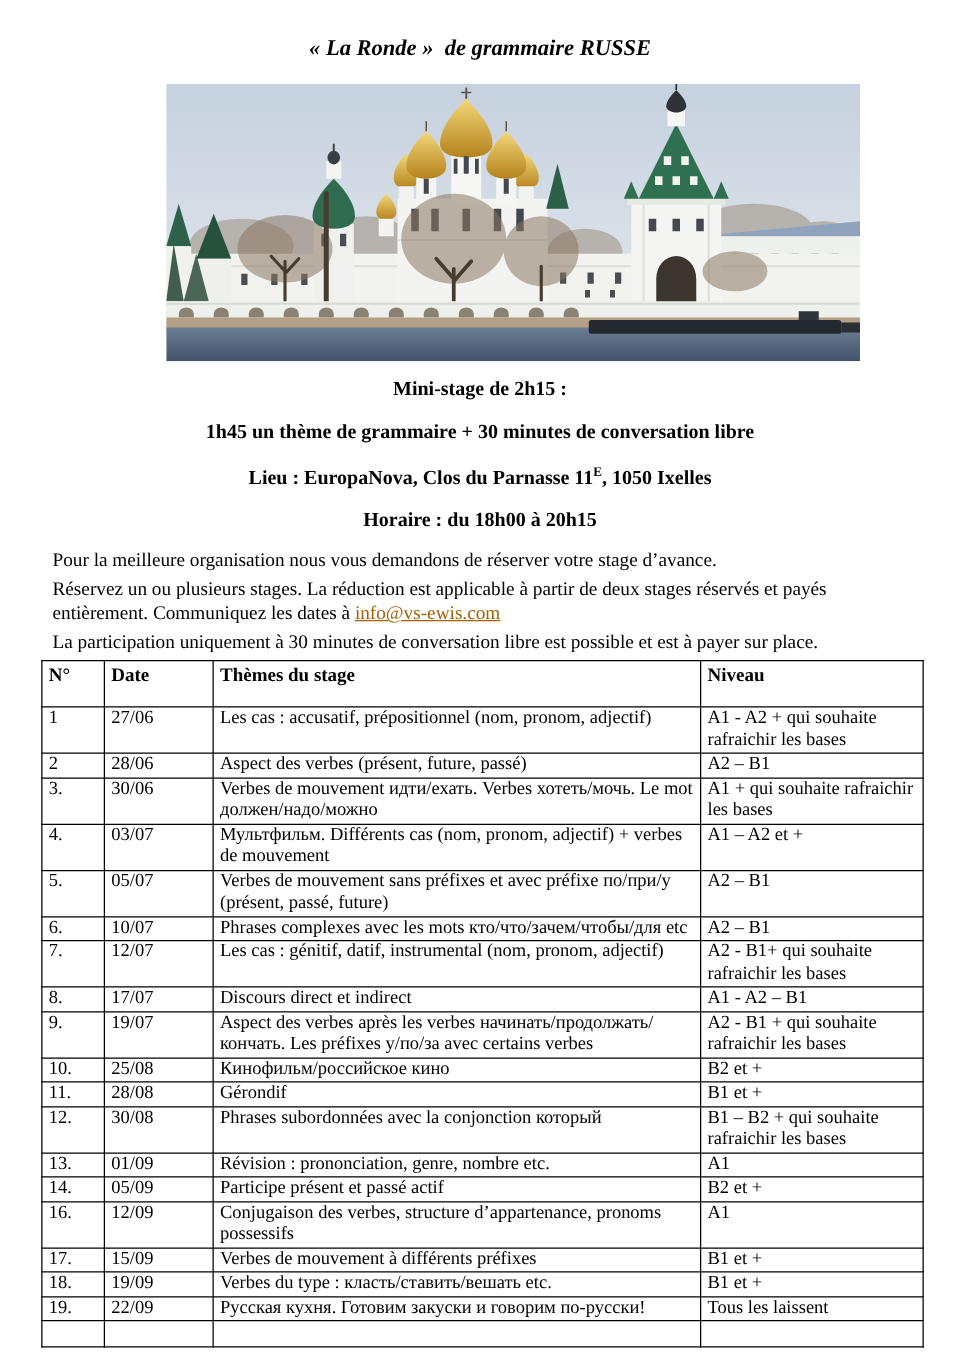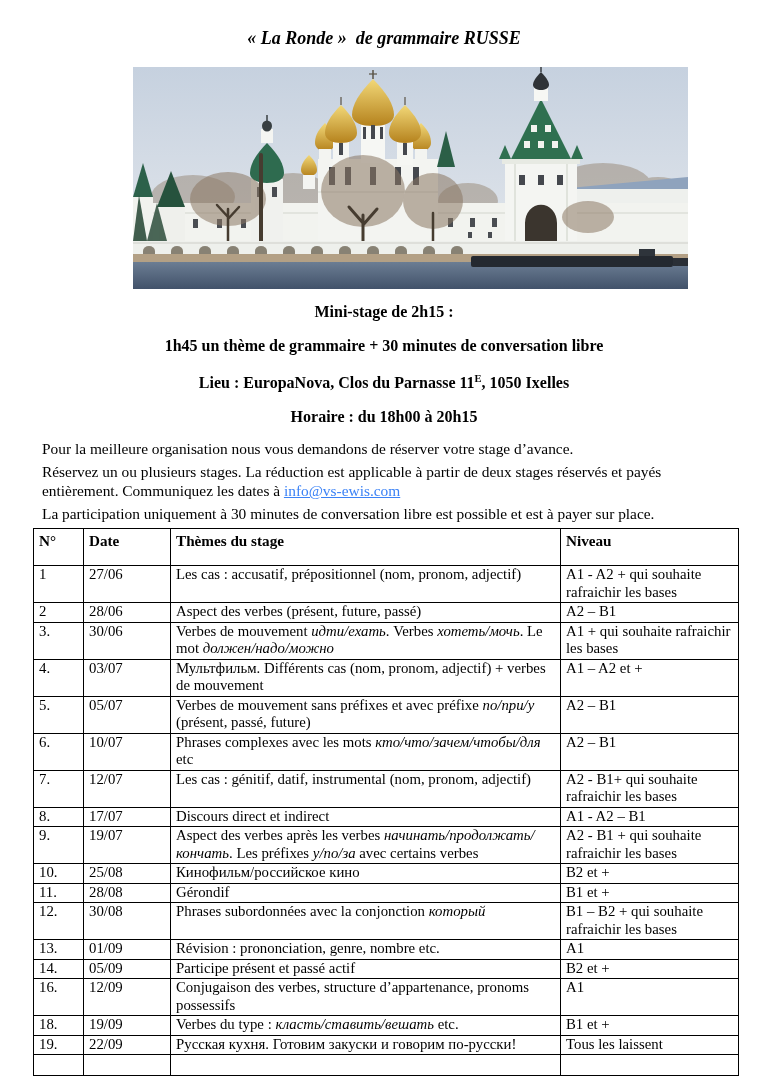--- a/index.html
+++ b/index.html
@@ -5,25 +5,25 @@
   html,body{margin:0;padding:0;background:#fff;}
   body{width:768px;height:1082px;font-family:"Liberation Serif",serif;color:#000;overflow:hidden;}
   .page{position:relative;width:768px;height:848px;background:#fff;}
   .title{margin:0;padding-top:27px;font-size:18px;line-height:22px;font-weight:bold;font-style:italic;text-align:center;white-space:pre-wrap;}
   .photo{margin:18px 0 0 133px;width:555px;height:222px;line-height:0;}
   .intro{margin-top:8px;}
   .intro p{margin:12px;text-align:center;font-weight:bold;font-size:16px;line-height:21.5px;}
   .intro sup{font-size:10.5px;}
   .notes{margin:2px 36px 0 38px;font-size:15.4px;line-height:19px;}
   .notes p{margin:4px;}
-  .email{color:#3b82f6;text-decoration:underline;cursor:pointer;}
+  .email{color:#a16207;text-decoration:underline;cursor:pointer;}
   table.sched{border-collapse:collapse;table-layout:fixed;width:705px;margin:5px 0 0 33px;font-size:14.8px;}
   table.sched th,table.sched td{border:1px solid #000;vertical-align:top;padding:0 5px 1px 5px;line-height:17.5px;overflow:hidden;}
   table.sched th{text-align:left;font-size:15.2px;height:32px;padding-top:3px;}
-  .it{font-style:italic;}
+  .it{}
   tr[data-name="empty-row"] td{height:19px;}
   .footer{margin:7px 36px 0 32px;font-weight:bold;font-size:15.4px;line-height:19px;}
 </style>
 </head>
 <body>
 
 <div class="page" data-name="document-page">
 
   <h1 class="title" data-name="page-title">« La Ronde »  de grammaire RUSSE</h1>
 
@@ -317,20 +317,26 @@
           <td data-name="cell-theme"><span data-name="theme-text">Participe présent et passé actif</span></td>
           <td data-name="cell-niveau">B2 et +</td>
         </tr>
         <tr data-name="table-row">
           <td data-name="cell-num">16.</td>
           <td data-name="cell-date">12/09</td>
           <td data-name="cell-theme"><span data-name="theme-text">Conjugaison des verbes, structure d’appartenance, pronoms possessifs</span></td>
           <td data-name="cell-niveau">A1</td>
         </tr>
         <tr data-name="table-row">
+          <td data-name="cell-num">17.</td>
+          <td data-name="cell-date">15/09</td>
+          <td data-name="cell-theme"><span data-name="theme-text">Verbes de mouvement à différents préfixes</span></td>
+          <td data-name="cell-niveau">B1 et +</td>
+        </tr>
+        <tr data-name="table-row">
           <td data-name="cell-num">18.</td>
           <td data-name="cell-date">19/09</td>
           <td data-name="cell-theme"><span data-name="theme-text">Verbes du type : </span><span data-name="theme-russian-text" class="it">класть/ставить/вешать</span><span data-name="theme-text"> etc.</span></td>
           <td data-name="cell-niveau">B1 et +</td>
         </tr>
         <tr data-name="table-row">
           <td data-name="cell-num">19.</td>
           <td data-name="cell-date">22/09</td>
           <td data-name="cell-theme"><span data-name="theme-text">Русская кухня. Готовим закуски и говорим по-русски!</span></td>
           <td data-name="cell-niveau">Tous les laissent</td>

